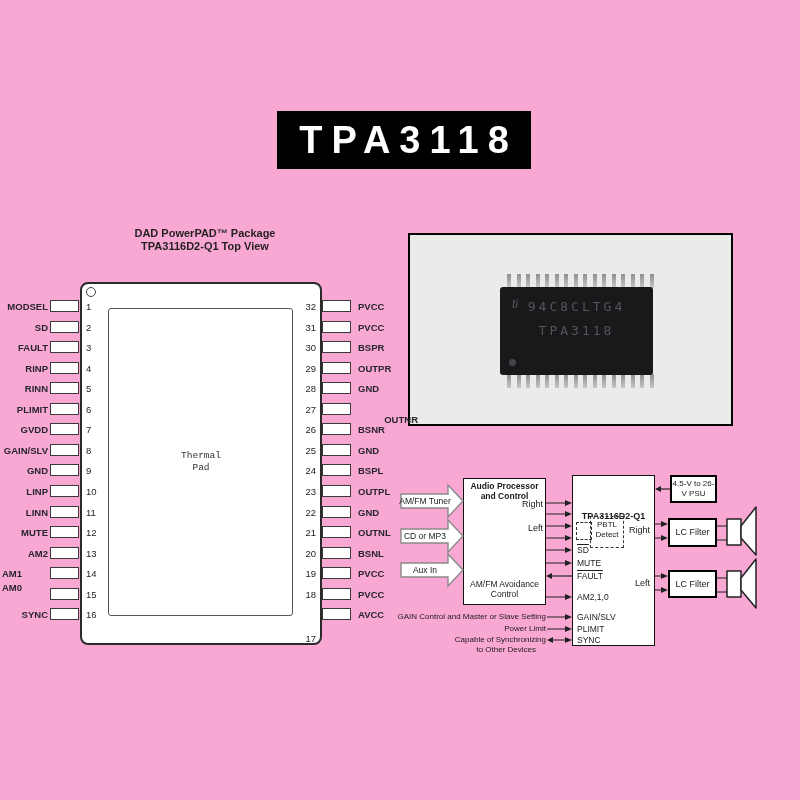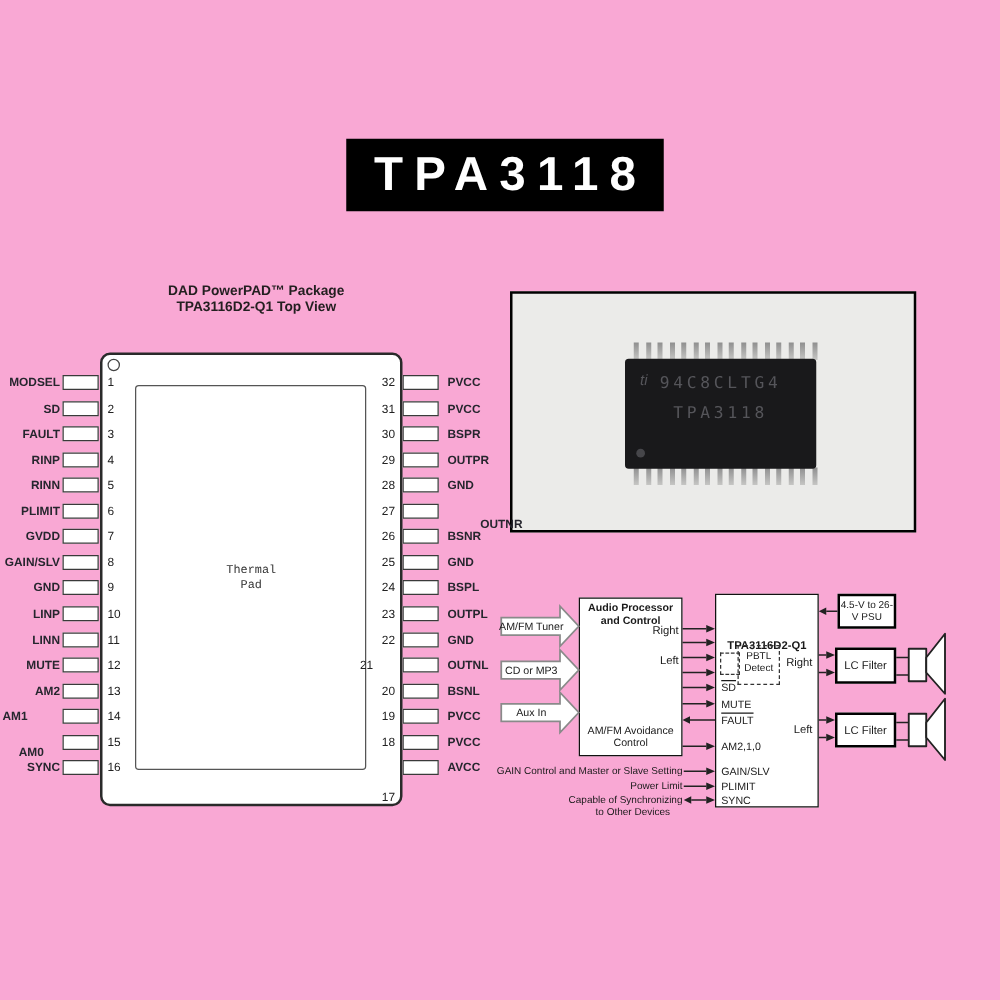--- a/index.html
+++ b/index.html
@@ -105,21 +105,21 @@
       <div class="pin-num" style="left: 86px; width: 22px; top: 506.5px;">11</div>
       <div class="pin-label" style="left: 2px; width: 46px; top: 527.05px; text-align: right;">MUTE</div>
       <div class="pin-box" style="left: 50px; top: 526.05px;"></div>
       <div class="pin-num" style="left: 86px; width: 22px; top: 527.05px;">12</div>
       <div class="pin-label" style="left: 2px; width: 46px; top: 547.6px; text-align: right;">AM2</div>
       <div class="pin-box" style="left: 50px; top: 546.6px;"></div>
       <div class="pin-num" style="left: 86px; width: 22px; top: 547.6px;">13</div>
       <div class="pin-label" style="left: 2px; width: 46px; top: 568.15px; text-align: left;">AM1</div>
       <div class="pin-box" style="left: 50px; top: 567.15px;"></div>
       <div class="pin-num" style="left: 86px; width: 22px; top: 568.15px;">14</div>
-      <div class="pin-label" style="left: 2px; width: 46px; top: 597px; text-align: center;">AM0</div>
+      <div class="pin-label" style="left: 2px; width: 46px; top: 582px; text-align: left;">AM0</div>
       <div class="pin-box" style="left: 50px; top: 587.7px;"></div>
       <div class="pin-num" style="left: 86px; width: 22px; top: 588.7px;">15</div>
       <div class="pin-label" style="left: 2px; width: 46px; top: 609.25px; text-align: right;">SYNC</div>
       <div class="pin-box" style="left: 50px; top: 608.25px;"></div>
       <div class="pin-num" style="left: 86px; width: 22px; top: 609.25px;">16</div>
     </div>
   <div id="pins-right">
       <div class="pin-num" style="left: 288px; width: 28px; top: 301px; text-align: right;">32</div>
       <div class="pin-box" style="left: 322px; top: 300px;"></div>
       <div class="pin-label" style="left: 358px; width: 60px; top: 301px;">PVCC</div>
@@ -146,21 +146,21 @@
       <div class="pin-label" style="left: 358px; width: 60px; top: 444.85px;">GND</div>
       <div class="pin-num" style="left: 288px; width: 28px; top: 465.4px; text-align: right;">24</div>
       <div class="pin-box" style="left: 322px; top: 464.4px;"></div>
       <div class="pin-label" style="left: 358px; width: 60px; top: 465.4px;">BSPL</div>
       <div class="pin-num" style="left: 288px; width: 28px; top: 485.95px; text-align: right;">23</div>
       <div class="pin-box" style="left: 322px; top: 484.95px;"></div>
       <div class="pin-label" style="left: 358px; width: 60px; top: 485.95px;">OUTPL</div>
       <div class="pin-num" style="left: 288px; width: 28px; top: 506.5px; text-align: right;">22</div>
       <div class="pin-box" style="left: 322px; top: 505.5px;"></div>
       <div class="pin-label" style="left: 358px; width: 60px; top: 506.5px;">GND</div>
-      <div class="pin-num" style="left: 288px; width: 28px; top: 527.05px; ">21</div>
+      <div class="pin-num" style="left: 288px; width: 28px; top: 527.05px; text-align: right;">21</div>
       <div class="pin-box" style="left: 322px; top: 526.05px;"></div>
       <div class="pin-label" style="left: 358px; width: 60px; top: 527.05px;">OUTNL</div>
       <div class="pin-num" style="left: 288px; width: 28px; top: 547.6px; text-align: right;">20</div>
       <div class="pin-box" style="left: 322px; top: 546.6px;"></div>
       <div class="pin-label" style="left: 358px; width: 60px; top: 547.6px;">BSNL</div>
       <div class="pin-num" style="left: 288px; width: 28px; top: 568.15px; text-align: right;">19</div>
       <div class="pin-box" style="left: 322px; top: 567.15px;"></div>
       <div class="pin-label" style="left: 358px; width: 60px; top: 568.15px;">PVCC</div>
       <div class="pin-num" style="left: 288px; width: 28px; top: 588.7px; text-align: right;">18</div>
       <div class="pin-box" style="left: 322px; top: 587.7px;"></div>

